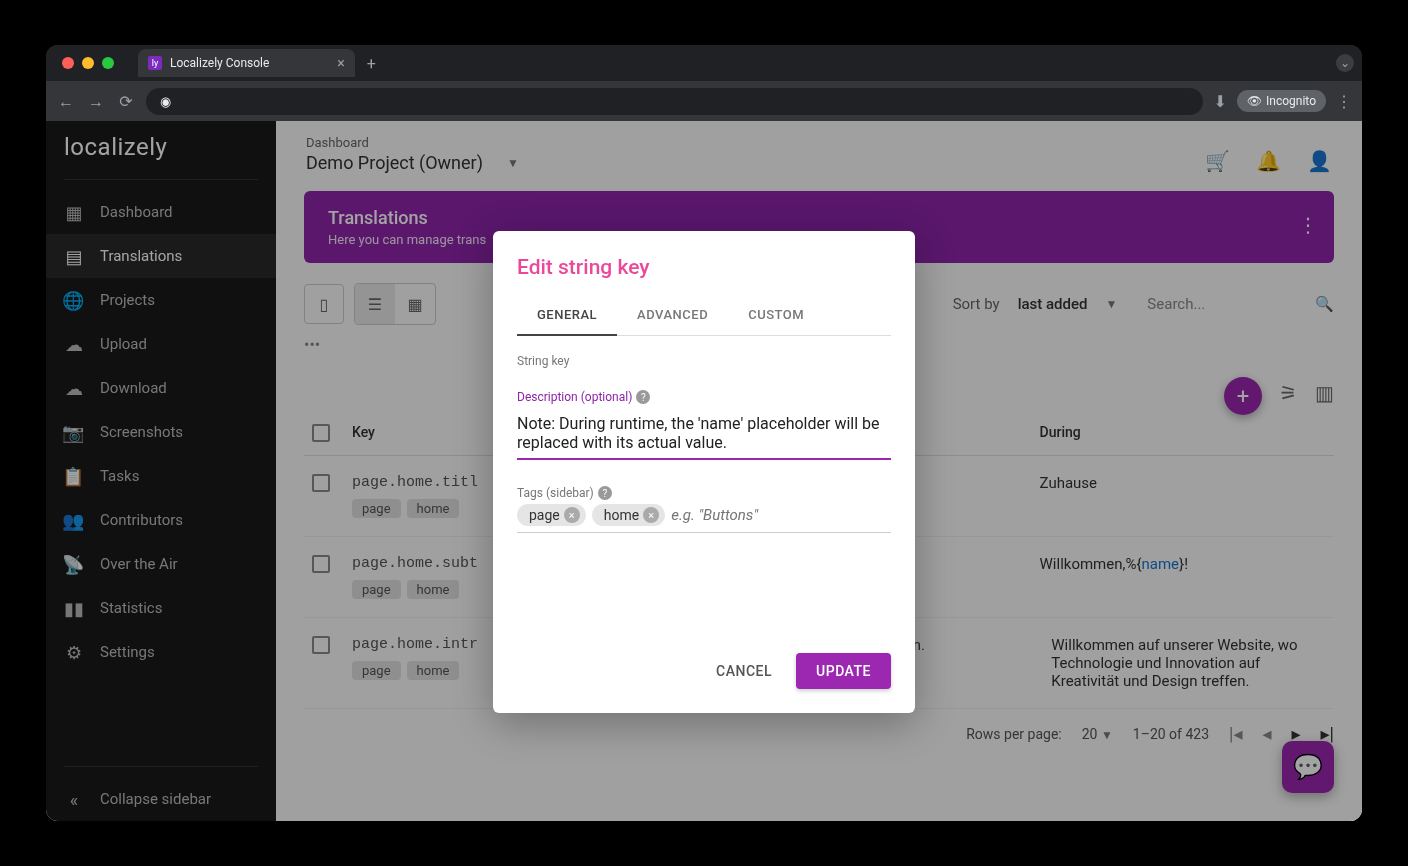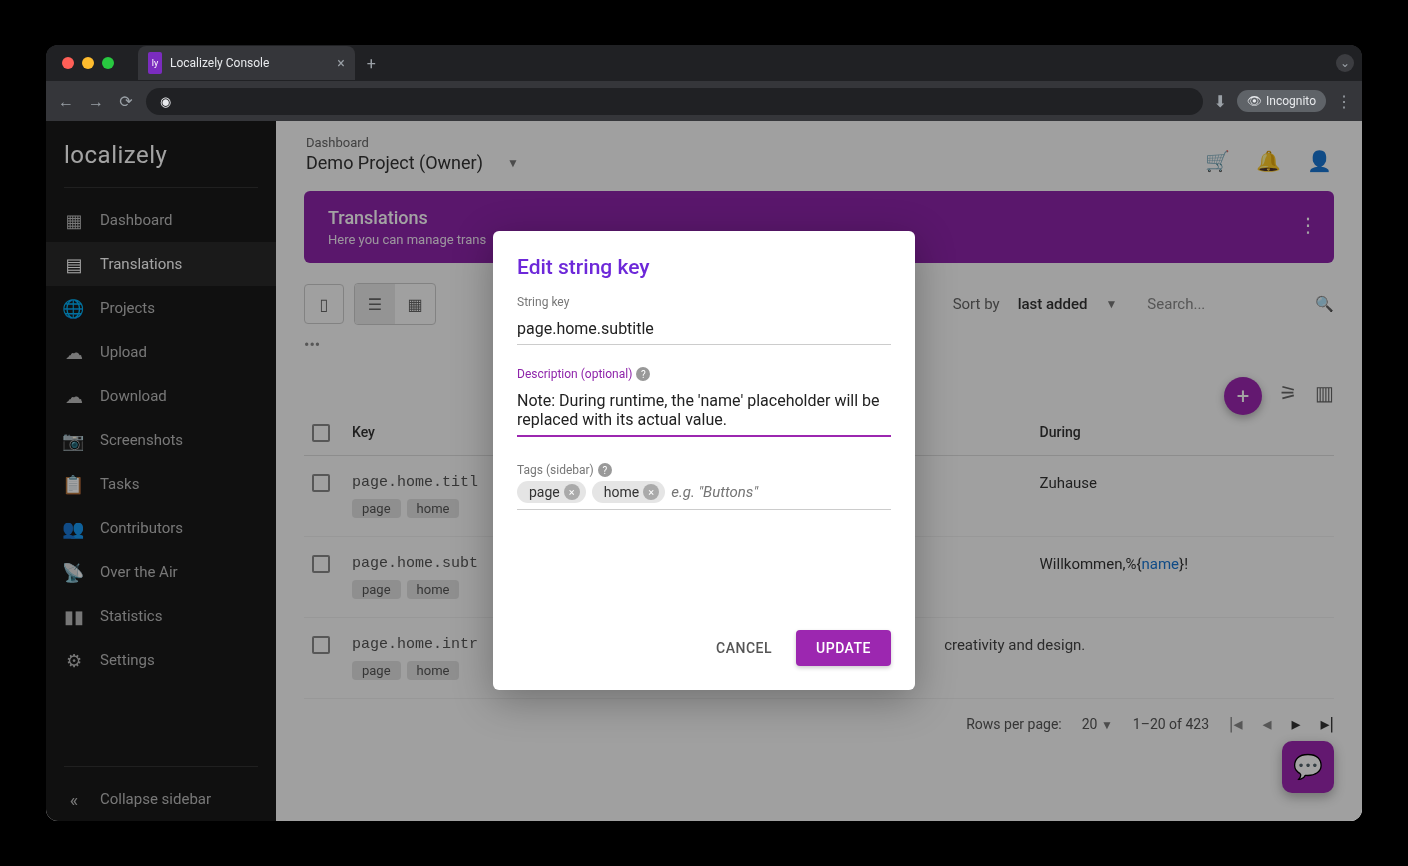--- a/index.html
+++ b/index.html
@@ -5,33 +5,33 @@
 * { margin: 0; padding: 0; box-sizing: border-box; font-family: -apple-system, BlinkMacSystemFont, "Segoe UI", Roboto, Arial, sans-serif; }
 body { background: #000; width: 1408px; height: 866px; overflow: hidden; display: flex; align-items: center; justify-content: center; }
 
 
 .browser { width: 1316px; height: 776px; background: #353639; border-radius: 12px; overflow: hidden; position: relative; box-shadow: 0 20px 60px rgba(0,0,0,0.5); }
 .tab-strip { height: 36px; background: #202124; display: flex; align-items: center; padding: 0 8px; }
 .traffic-lights { display: flex; gap: 8px; padding: 0 8px; }
 .tl { width: 12px; height: 12px; border-radius: 50%; }
 .tl.red { background: #ff5f57; } .tl.yel { background: #febc2e; } .tl.grn { background: #28c840; }
 .tab { margin-left: 16px; background: #35363a; border-radius: 8px 8px 0 0; padding: 6px 10px; display: flex; align-items: center; gap: 8px; color: #e8eaed; font-size: 12px; }
-.tab-favicon { width: 14px; height: 22px; background: #7b2cbf; border-radius: 2px; display:flex; align-items:center; justify-content:center; color:#fff; font-size:9px;}
+.tab-favicon { width: 14px; height: 14px; background: #7b2cbf; border-radius: 2px; display:flex; align-items:center; justify-content:center; color:#fff; font-size:9px;}
 .tab-close { color: #9aa0a6; font-size: 14px; margin-left: 60px; }
 .tab-new { color: #9aa0a6; margin-left: 12px; font-size: 16px; }
 .tab-drop { margin-left: auto; color: #9aa0a6; background:#3c3d41; border-radius:50%; width:18px; height:18px; display:flex; align-items:center; justify-content:center; font-size:12px;}
 .addr-bar { height: 40px; background: #35363a; display: flex; align-items: center; padding: 0 10px; gap: 10px; }
 .nav-btn { color: #9aa0a6; font-size: 16px; width:20px; text-align:center; }
 .url-box { flex: 1; background: #202124; border-radius: 20px; padding: 6px 14px; color: #e8eaed; font-size: 13px; display:flex; align-items:center; gap:8px; }
 .incognito { background: #5f6368; color: #e8eaed; border-radius: 14px; padding: 4px 10px; font-size: 12px; display:flex; align-items:center; gap:4px;}
 .addr-icon { color: #9aa0a6; font-size:16px; }
 
 
 .app { position: absolute; top: 76px; left: 0; right: 0; bottom: 0; display: flex; background: #fafafa; }
-.sidebar { width: 230px; background: #1a1a1a; color: #ccc; display: flex; flex-direction: column; padding-top: 12px; }
+.sidebar { width: 230px; background: #1a1a1a; color: #ccc; display: flex; flex-direction: column; padding-top: 4px; }
 .logo { padding: 8px 18px 18px; }
 .logo-text { color:#fff; font-size:24px; font-weight:400; letter-spacing:0.5px;}
 .logo-hr { border:none; border-top:1px solid #333; margin: 0 18px 10px; }
 .side-item { display:flex; align-items:center; gap:16px; padding: 12px 18px; color:#bbb; font-size:15px; cursor:pointer; }
 .side-item.active { background:#2a2a2a; color:#fff; }
 .side-ico { width:20px; height:20px; display:flex; align-items:center; justify-content:center; font-size:18px; color:#bbb; }
 .side-item.active .side-ico{color:#fff;}
 .side-spacer{flex:1;}
 .side-collapse { border-top:1px solid #333; }
 
@@ -73,21 +73,21 @@
 .tags { margin-top:8px; display:flex; gap:6px; }
 .tag { background:#e0e0e0; color:#555; padding:2px 10px; border-radius:4px; font-size:13px; }
 .ph { color:#1976d2; }
 
 .pagination { display:flex; align-items:center; justify-content:flex-end; padding:14px 28px; gap:20px; color:#555; font-size:14px;}
 .pg-ico{ color:#888; font-size:18px;}
 
 
 .overlay { position:absolute; inset:0; background:rgba(0,0,0,0.36); display:flex; align-items:flex-start; justify-content:center; padding-top:110px; }
 .dialog { width:422px; background:#fff; border-radius:6px; padding:24px; box-shadow:0 10px 40px rgba(0,0,0,0.3); }
-.dialog h3 { font-size:21px; font-weight:500; color:#6d28d9; margin-bottom:16px;}
+.dialog h3 { font-size:21px; font-weight:500; color:#ec4899; margin-bottom:16px;}
 .dtabs { display:flex; border-bottom:1px solid #ddd; margin-bottom:18px; }
 .dtab { padding:12px 20px; font-size:13px; font-weight:500; letter-spacing:0.5px; color:#777; cursor:pointer;}
 .dtab.active { color:#444; border-bottom:2px solid #444; margin-bottom:-1px;}
 .field-label { font-size:12px; color:#777; margin-bottom:4px; display:flex; align-items:center; gap:4px;}
 .field-label.active { color:#8e24aa; }
 .help-ico { width:14px; height:14px; border-radius:50%; background:#999; color:#fff; font-size:10px; display:inline-flex; align-items:center; justify-content:center;}
 .text-input { width:100%; border:none; border-bottom:1px solid #ccc; padding:6px 0; font-size:16px; color:#222; outline:none; background:transparent; font-family:inherit; resize:none;}
 .text-input.focused { border-bottom:2px solid #9c27b0; }
 .field-group { margin-bottom:22px; }
 .chip-row { display:flex; align-items:center; gap:6px; border-bottom:1px solid #ccc; padding-bottom:6px; flex-wrap:wrap;}
@@ -276,43 +276,48 @@
         <div class="trow">
           <div class="col-chk"><span class="chk"></span></div>
           <div class="col-key">
             <div class="key-text">page.home.intr</div>
             <div class="tags">
                 <span class="tag">page</span>
                 <span class="tag">home</span>
               </div>
           </div>
           <div class="col-en" style="padding-left:40px; color:#444;"><span style="visibility:hidden">x</span><span>creativity and design.</span></div>
+          <div class="col-de">Willkommen auf unserer Website, wo Technologie und Innovation auf Kreativität und Design treffen.</div>
         </div>
       </div>
 
       <div class="pagination">
         <span>Rows per page:</span>
         <span><span>20</span> <span class="drop-ico">▼</span></span>
         <span>1–20 of 423</span>
         <span class="pg-ico">|◂</span>
         <span class="pg-ico">◂</span>
         <span class="pg-ico" style="color:#333">▸</span>
         <span class="pg-ico" style="color:#333">▸|</span>
       </div>
 
       <div class="chat-fab">💬</div>
     </div>
 
     <div class="overlay">
       <div class="dialog">
         <h3>Edit string key</h3>
+        <div class="dtabs">
+          <div class="dtab active">GENERAL</div>
+          <div class="dtab">ADVANCED</div>
+          <div class="dtab">CUSTOM</div>
+        </div>
 
         <div class="field-group">
           <div class="field-label">String key</div>
-          <input class="text-input" value="page.home.subtitle" style="">
         </div>
 
         <div class="field-group">
           <div class="field-label active">
             <span>Description (optional)</span>
             <span class="help-ico">?</span>
           </div>
           <textarea class="text-input focused" rows="2" style="">Note: During runtime, the 'name' placeholder will be replaced with its actual value.</textarea>
         </div>
 

